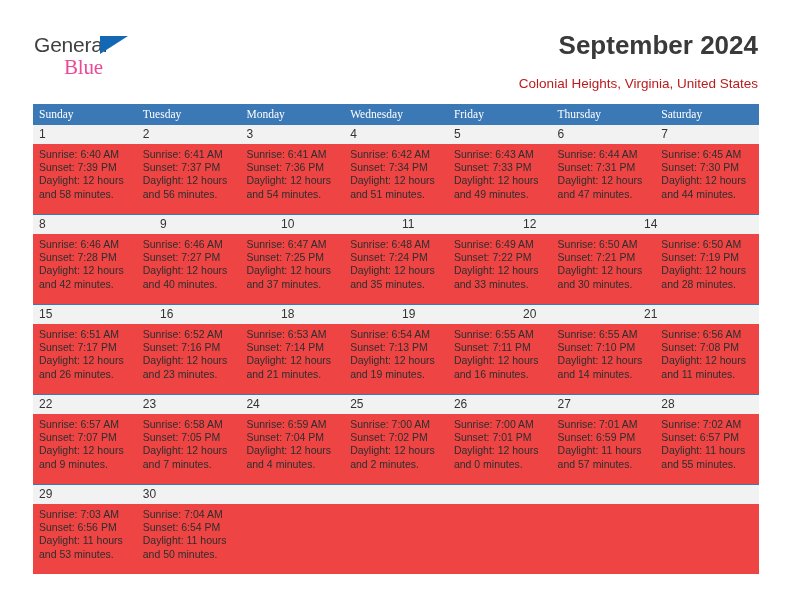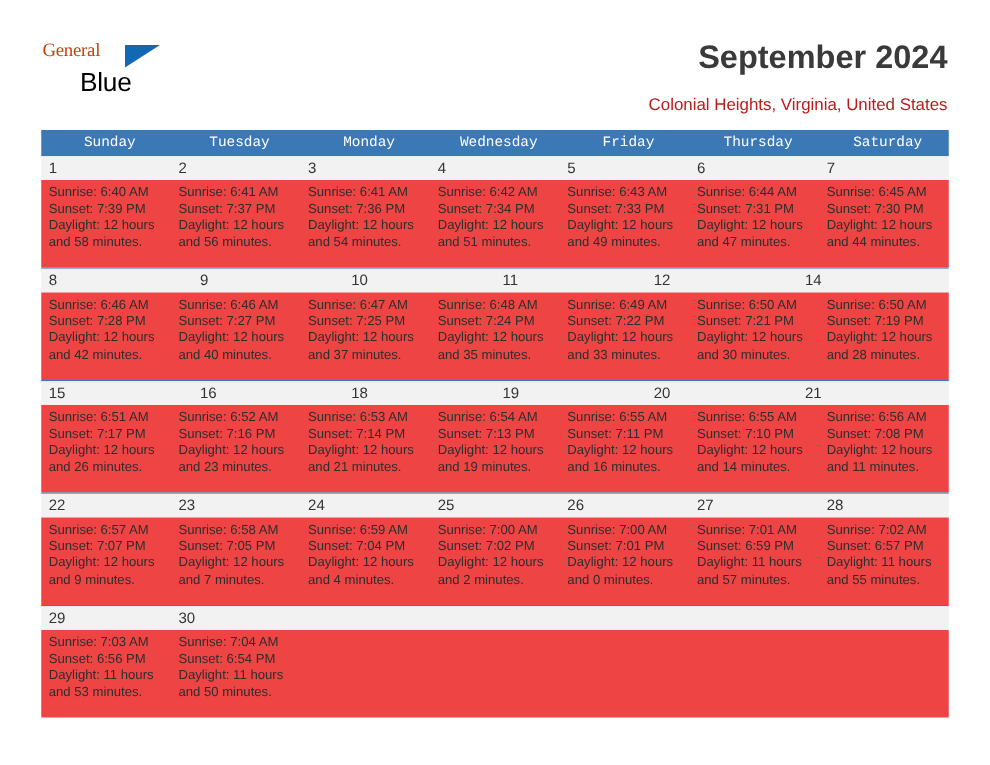--- a/index.html
+++ b/index.html
@@ -33,42 +33,42 @@
     position: absolute;
     left: 34px;
     top: 33px;
     width: 150px;
     height: 52px;
   }
   .logo-general {
     position: absolute;
     left: 0;
     top: 0;
-    font-size: 15px;
+    font-size: 21px;
     letter-spacing: -0.2px;
-    color: #c2410c;
-    font-family: Liberation Serif, serif;
+    color: #404040;
+    font-family: Liberation Sans, sans-serif;
   }
   .logo-tri {
     position: absolute;
     left: 66px;
     top: 3px;
     width: 0;
     height: 0;
     border-left: 28px solid #1368b3;
     border-bottom: 18px solid transparent;
   }
   .logo-blue {
     position: absolute;
     left: 30px;
     top: 22px;
     font-size: 21px;
     letter-spacing: -0.2px;
-    color: #000000;
-    font-family: Liberation Sans, sans-serif;
+    color: #ec4899;
+    font-family: Liberation Serif, serif;
   }
 
   .title {
     position: absolute;
     right: 34px;
     top: 30px;
     font-size: 26px;
     color: #3a3a3a;
     font-weight: bold;
     white-space: nowrap;
@@ -99,22 +99,21 @@
     height: 21px;
   }
   .dow {
     flex: 1 1 0;
     color: #ffffff;
     font-size: 11.5px;
     line-height: 21px;
     padding-left: 6px;
     box-sizing: border-box;
     white-space: nowrap;
-    font-family: Liberation Mono, monospace;
-    text-align: center;
+    font-family: Liberation Serif, serif;
   }
 
   .week {
     position: relative;
   }
   .week + .week {
     border-top: 1.5px solid #3b78b6;
   }
   .num-row {
     display: flex;

